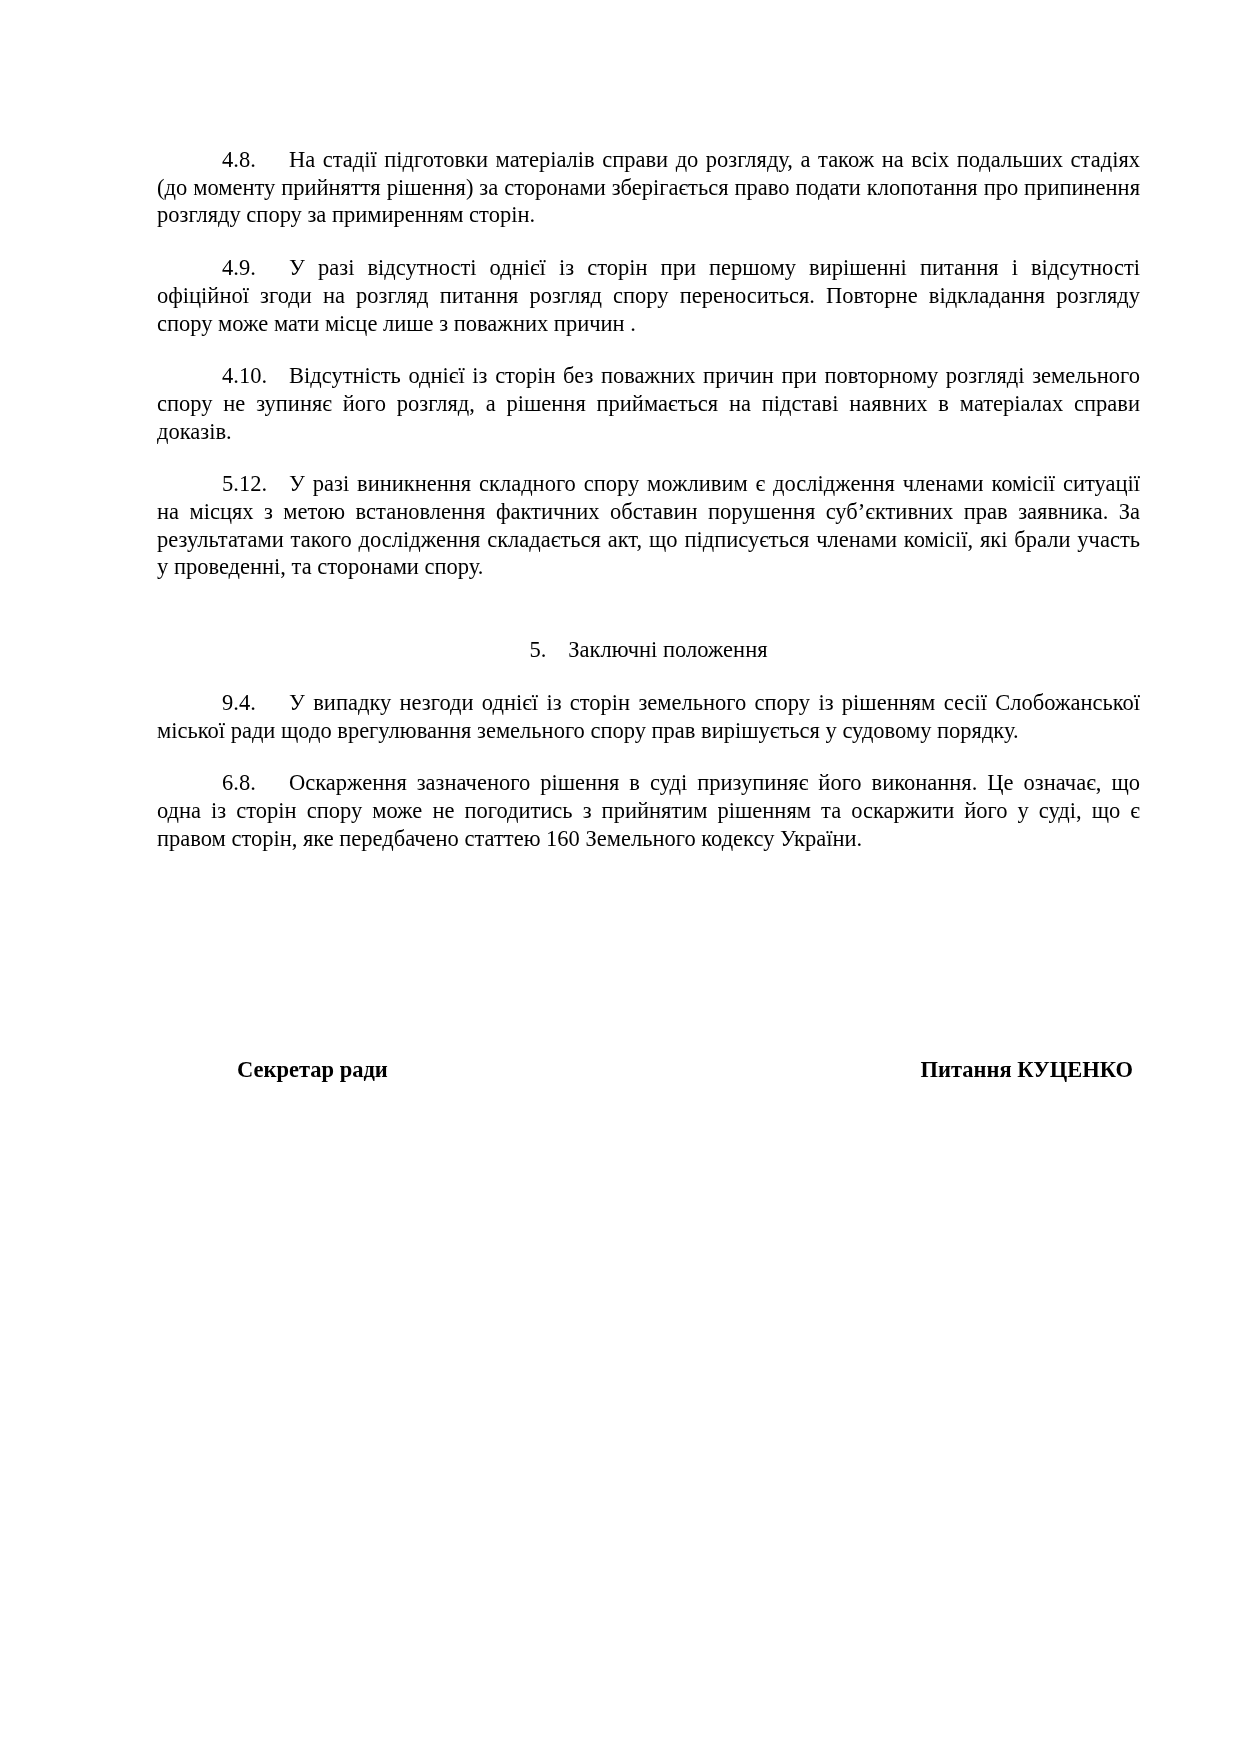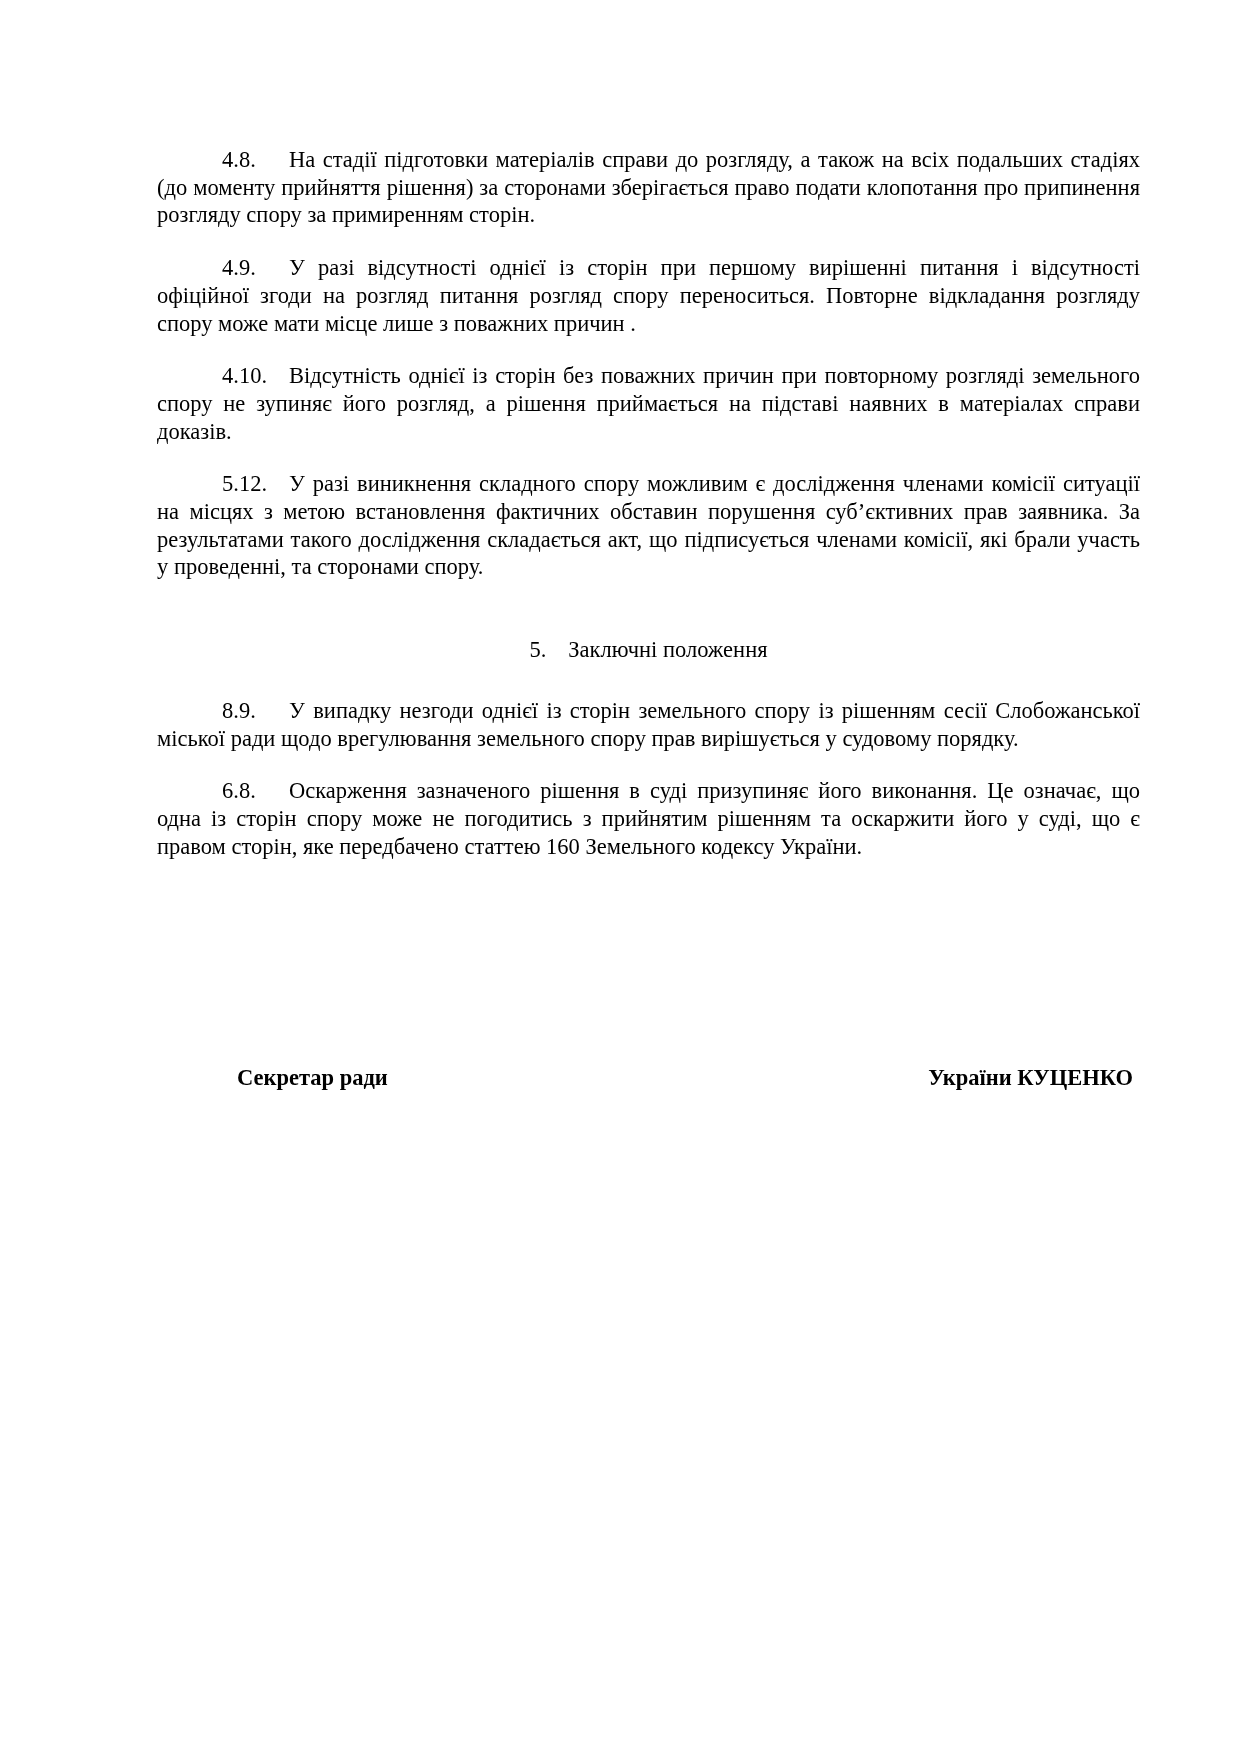--- a/index.html
+++ b/index.html
@@ -30,21 +30,21 @@
     padding: 0;
     text-indent: 65px;
   }
   .pnum {
     display: inline-block;
     width: 67px;
     text-indent: 0;
     margin-top: 25px;
   }
   .section-heading {
-    margin: 55px 0 8px 0;
+    margin: 55px 0 0 0;
     text-align: center;
     text-indent: 0;
     font-weight: normal;
     font-size: 22.5px;
     line-height: 27.7px;
   }
   .section-heading .hnum {
     margin-right: 22px;
   }
   .signature-row {
@@ -67,24 +67,24 @@
     <p class="para"><span class="pnum">4.8.</span><span>На стадії підготовки матеріалів справи до розгляду, а також на всіх подальших стадіях (до моменту прийняття рішення) за сторонами зберігається право подати клопотання про припинення розгляду спору за примиренням сторін.</span></p>
 
     <p class="para"><span class="pnum">4.9.</span><span>У разі відсутності однієї із сторін при першому вирішенні питання і відсутності офіційної згоди на розгляд питання розгляд спору переноситься. Повторне відкладання розгляду спору може мати місце лише з поважних причин .</span></p>
 
     <p class="para"><span class="pnum">4.10.</span><span>Відсутність однієї із сторін без поважних причин при повторному розгляді земельного спору не зупиняє його розгляд, а рішення приймається на підставі наявних в матеріалах справи доказів.</span></p>
 
     <p class="para"><span class="pnum">5.12.</span><span>У разі виникнення складного спору можливим є дослідження членами комісії ситуації на місцях з метою встановлення фактичних обставин порушення суб’єктивних прав заявника. За результатами такого дослідження складається акт, що підписується членами комісії, які брали участь у проведенні, та сторонами спору.</span></p>
 
     <p class="section-heading"><span class="hnum">5.</span><span>Заключні положення</span></p>
 
-    <p class="para"><span class="pnum">8.9.</span><span>У випадку незгоди однієї із сторін земельного спору із рішенням сесії Слобожанської міської ради щодо врегулювання земельного спору прав вирішується у судовому порядку.</span></p>
+    <p class="para"><span class="pnum">9.4.</span><span>У випадку незгоди однієї із сторін земельного спору із рішенням сесії Слобожанської міської ради щодо врегулювання земельного спору прав вирішується у судовому порядку.</span></p>
 
     <p class="para"><span class="pnum">6.8.</span><span>Оскарження зазначеного рішення в суді призупиняє його виконання. Це означає, що одна із сторін спору може не погодитись з прийнятим рішенням та оскаржити його у суді, що є правом сторін, яке передбачено статтею 160 Земельного кодексу України.</span></p>
 
 
     <div class="signature-row">
       <span>Секретар ради</span>
-      <span>України КУЦЕНКО</span>
+      <span>Питання КУЦЕНКО</span>
     </div>
 
   </div>
 </div>
 
 </body></html>

